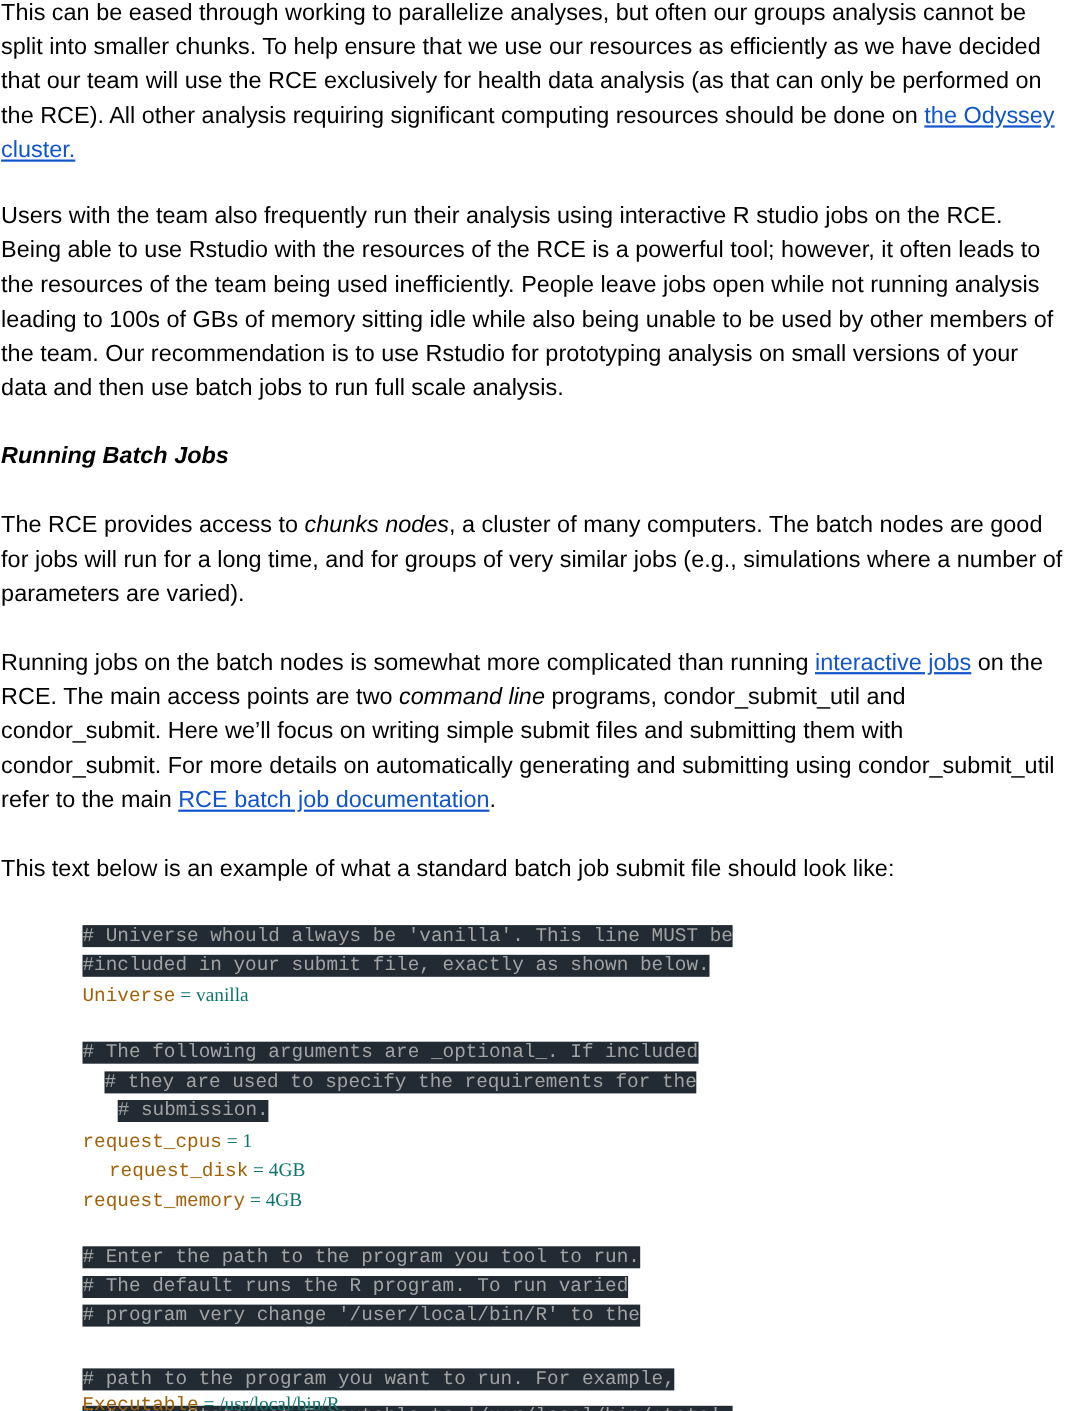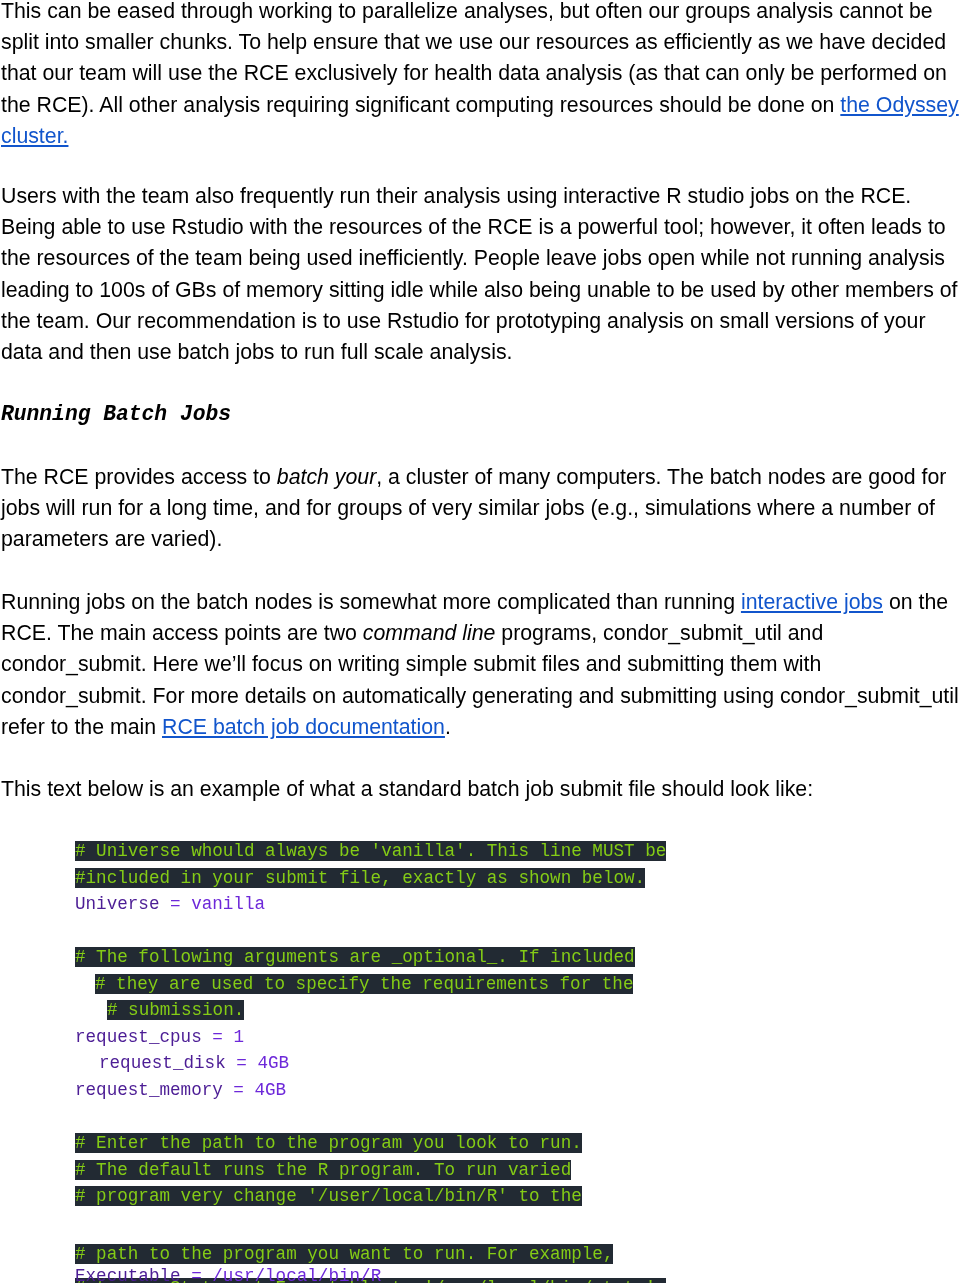--- a/index.html
+++ b/index.html
@@ -5,56 +5,56 @@
   html, body { margin: 0; padding: 0; background: #ffffff; }
   body {
     width: 970px; height: 1283px; overflow: hidden; position: relative;
     font-family: "Liberation Sans", sans-serif; color: #000;
   }
   .para {
     position: absolute; left: 1px; width: 968px;
     font-size: 21.3px; line-height: 31.2px; margin: 0;
   }
   .para a { color: #1155cc; text-decoration: underline; }
-  .heading { font-weight: bold; font-style: italic; font-family: Liberation Mono, monospace; }
+  .heading { font-weight: bold; font-style: italic; }
   .code {
     position: absolute; left: 75px;
     font-family: "Liberation Mono", monospace; font-size: 17.6px;
   }
   .code-line { position: absolute; left: 0; height: 21px; line-height: 21px; white-space: pre; }
-  .cmt { background: #222a33; color: #84cc16; }
-  .kw { color: #4c1d95; }
-  .val { color: #6d28d9; }
+  .cmt { background: #222a33; color: #a3a3a3; }
+  .kw { color: #a16207; }
+  .val { color: #0f766e; font-family: Liberation Serif, serif; }
 </style>
 </head>
 <body>
 
 <p class="para" style="top:-4px;"><span>This can be eased through working to parallelize analyses, but often our groups analysis cannot be split into smaller chunks. To help ensure that we use our resources as efficiently as we have decided that our team will use the RCE exclusively for health data analysis (as that can only be performed on the RCE). All other analysis requiring significant computing resources should be done on </span><a href="#">the Odyssey cluster.</a></p>
 
 <p class="para" style="top:181px;">Users with the team also frequently run their analysis using interactive R studio jobs on the RCE. Being able to use Rstudio with the resources of the RCE is a powerful tool; however, it often leads to the resources of the team being used inefficiently. People leave jobs open while not running analysis leading to 100s of GBs of memory sitting idle while also being unable to be used by other members of the team. Our recommendation is to use Rstudio for prototyping analysis on small versions of your data and then use batch jobs to run full scale analysis.</p>
 
 <p class="para heading" style="top:399px;">Running Batch Jobs</p>
 
-<p class="para" style="top:462px;"><span>The RCE provides access to </span><em>batch your</em><span>, a cluster of many computers. The batch nodes are good for jobs will run for a long time, and for groups of very similar jobs (e.g., simulations where a number of parameters are varied).</span></p>
+<p class="para" style="top:462px;"><span>The RCE provides access to </span><em>chunks nodes</em><span>, a cluster of many computers. The batch nodes are good for jobs will run for a long time, and for groups of very similar jobs (e.g., simulations where a number of parameters are varied).</span></p>
 
 <p class="para" style="top:587px;"><span>Running jobs on the batch nodes is somewhat more complicated than running </span><a href="#">interactive jobs</a><span> on the RCE. The main access points are two </span><em>command line</em><span> programs, condor_submit_util and condor_submit. Here we’ll focus on writing simple submit files and submitting them with condor_submit. For more details on automatically generating and submitting using condor_submit_util refer to the main </span><a href="#">RCE batch job documentation</a><span>.</span></p>
 
 <p class="para" style="top:774px;">This text below is an example of what a standard batch job submit file should look like:</p>
 
 <div class="code" style="top:0;">
   <div class="code-line" style="top:841px;"><span class="cmt"># Universe whould always be 'vanilla'. This line MUST be</span></div>
   <div class="code-line" style="top:868px;"><span class="cmt">#included in your submit file, exactly as shown below.</span></div>
   <div class="code-line" style="top:894px;"><span class="kw">Universe</span><span class="val"> = vanilla</span></div>
 
   <div class="code-line" style="top:947px;"><span class="cmt"># The following arguments are _optional_. If included</span></div>
   <div class="code-line" style="top:974px;padding-left:20px;"><span class="cmt"># they are used to specify the requirements for the</span></div>
   <div class="code-line" style="top:1000px;padding-left:32px;"><span class="cmt"># submission.</span></div>
   <div class="code-line" style="top:1027px;text-align:center;"><span class="kw">request_cpus</span><span class="val"> = 1</span></div>
   <div class="code-line" style="top:1053px;margin-left:24px;"><span class="kw">request_disk</span><span class="val"> = 4GB</span></div>
   <div class="code-line" style="top:1080px;"><span class="kw">request_memory</span><span class="val"> = 4GB</span></div>
 
-  <div class="code-line" style="top:1133px;"><span class="cmt"># Enter the path to the program you look to run.</span></div>
+  <div class="code-line" style="top:1133px;"><span class="cmt"># Enter the path to the program you tool to run.</span></div>
   <div class="code-line" style="top:1160px;"><span class="cmt"># The default runs the R program. To run varied</span></div>
   <div class="code-line" style="top:1186px;"><span class="cmt"># program very change '/user/local/bin/R' to the</span></div>
   <div class="code-line" style="top:1213px;margin-top:31px;"><span class="cmt"># path to the program you want to run. For example,</span></div>
   <div class="code-line" style="top:1240px;margin-top:38px;"><span class="cmt"># to run Stata set Executable to '/usr/local/bin/stata'.</span></div>
   <div class="code-line" style="top:1266px;"><span class="kw">Executable</span><span class="val"> = /usr/local/bin/R</span></div>
 </div>
 
 </body></html>

